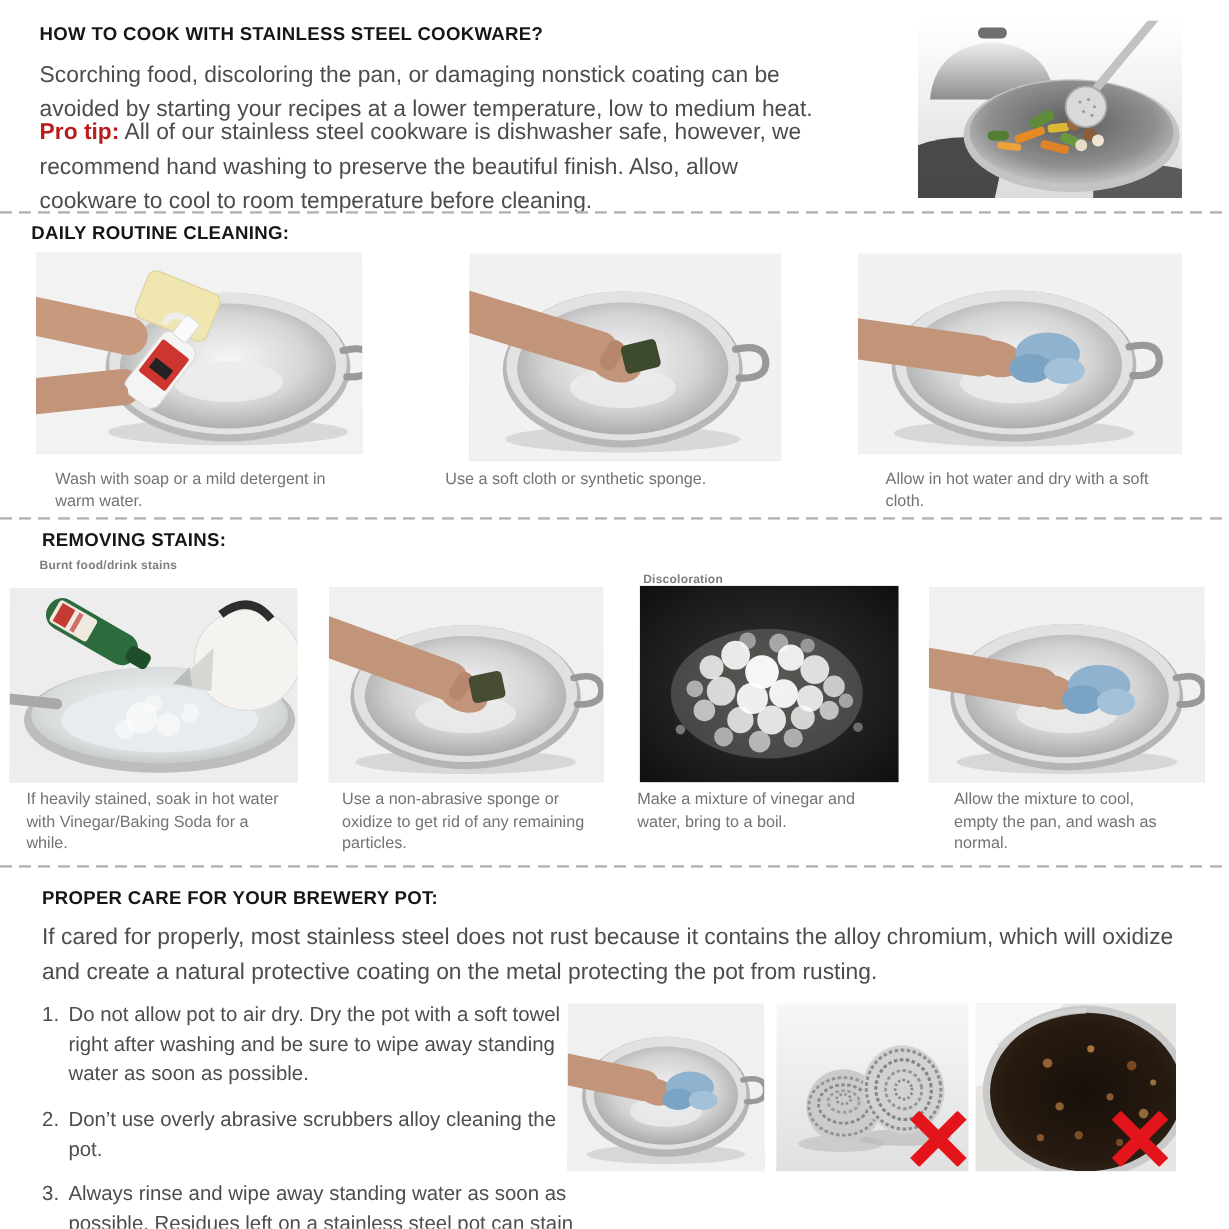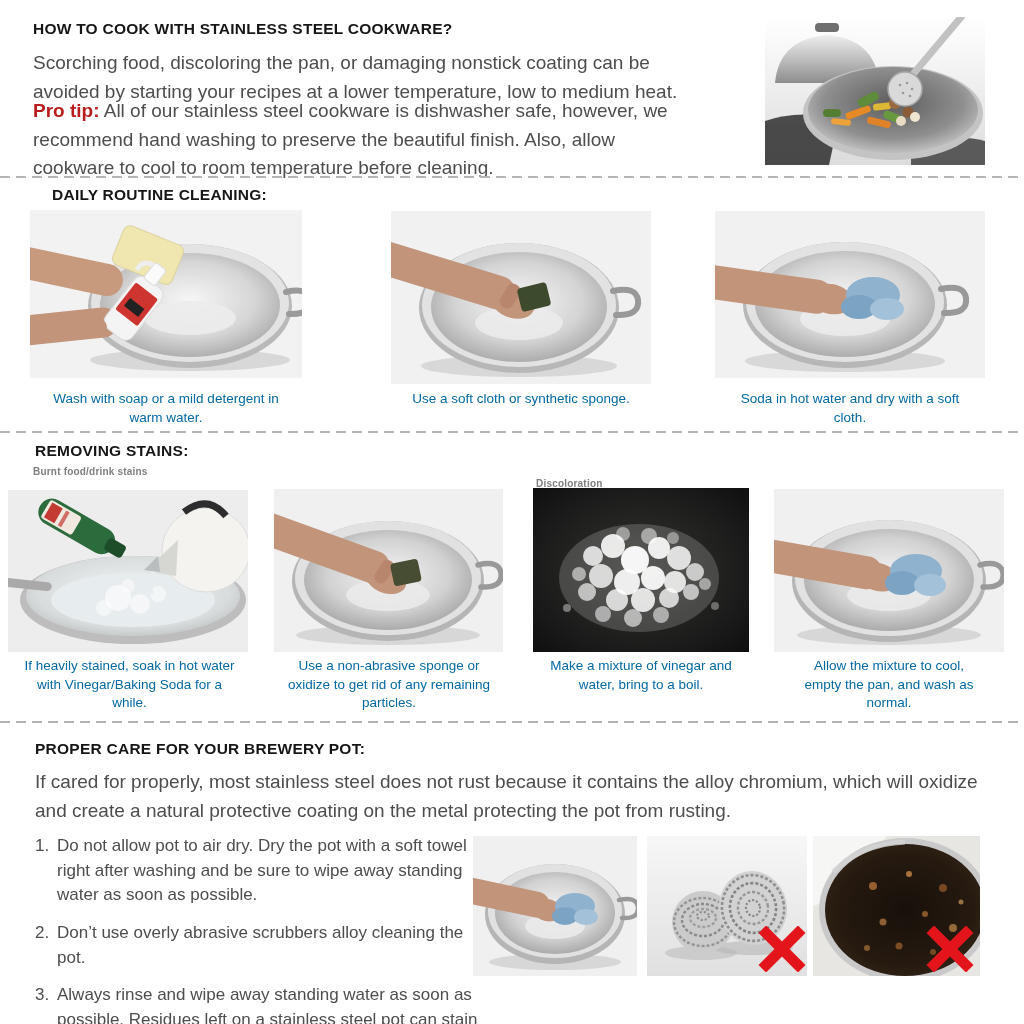--- a/index.html
+++ b/index.html
@@ -1,21 +1,21 @@
 <!DOCTYPE html>
 <html><head>
 <meta charset="utf-8">
 <style>
   * { margin:0; padding:0; box-sizing:border-box; }
   html,body { width:1024px; height:1024px; }
   body { position:relative; background:#ffffff; font-family:"Liberation Sans","DejaVu Sans",sans-serif; overflow:hidden; }
   .abs { position:absolute; }
   .h1 { font-size:15.5px; font-weight:700; color:#161616; letter-spacing:.25px;text-align:right; }
   .para { font-size:19px; color:#4d4d4d; line-height:1.5; }
-  .caption { font-size:13.5px; color:#0369a1; line-height:1.38; text-align:center; }
+  .caption { font-size:13.5px; color:#737373; line-height:1.38; text-align:left; }
   .subhead { font-size:10px; font-weight:700; color:#7e7e7e; letter-spacing:.2px; }
   .divider { left:0; width:1024px; height:2px;
              background:repeating-linear-gradient(90deg,#b3b3b3 0 10px,transparent 10px 16px); }
   .photo { position:absolute; overflow:hidden; background:linear-gradient(#fbfbfb,#dedede); }
   .photo svg { display:block; width:100%; height:100%; }
   ol.care-list { margin-left:19px; font-size:17px; color:#4d4d4d; line-height:1.45; }
   ol.care-list li { margin-bottom:13px; padding-left:3px; }
   .xmark { position:absolute; }
   .xmark svg { display:block; width:100%; height:100%; }
 </style>
@@ -68,21 +68,21 @@
     <circle cx="135" cy="68" r="1.3" fill="#9a9a9a"></circle>
       <circle cx="142" cy="66" r="1.3" fill="#9a9a9a"></circle>
       <circle cx="147" cy="72" r="1.3" fill="#9a9a9a"></circle>
       <circle cx="138" cy="76" r="1.3" fill="#9a9a9a"></circle>
       <circle cx="145" cy="79" r="1.3" fill="#9a9a9a"></circle>
   </svg>
 </div>
 
 <div class="abs divider" style="top:176px;"></div>
 
-<h2 class="abs h1" style="left:52px; top:186px;">DAILY ROUTINE CLEANING:</h2>
+<h2 class="abs h1" style="left:26px; top:186px;">DAILY ROUTINE CLEANING:</h2>
 
 <div class="photo" style="left:30px; top:210px; width:272px; height:168px;">
   <svg viewBox="0 0 272 168">
     <defs>
       <radialGradient id="d1in" cx=".5" cy=".45" r=".72">
           <stop offset="0" stop-color="#f6f6f6"></stop>
           <stop offset=".5" stop-color="#d6d6d6"></stop>
           <stop offset=".85" stop-color="#a3a3a3"></stop>
           <stop offset="1" stop-color="#8d8d8d"></stop>
         </radialGradient>
@@ -155,21 +155,21 @@
     <g>
       <ellipse cx="158" cy="84" rx="27" ry="18" fill="#8fb2cf"></ellipse>
       <ellipse cx="144" cy="96" rx="18" ry="12" fill="#7ba3c4"></ellipse>
       <ellipse cx="172" cy="98" rx="17" ry="11" fill="#a3c2da"></ellipse>
     </g>
   </svg>
 </div>
 
 <div class="abs caption" style="left:46px; top:390px; width:240px;">Wash with soap or a mild detergent in warm water.</div>
 <div class="abs caption" style="left:371px; top:390px; width:300px;">Use a soft cloth or synthetic sponge.</div>
-<div class="abs caption" style="left:738px; top:390px; width:224px;">Soda in hot water and dry with a soft cloth.</div>
+<div class="abs caption" style="left:738px; top:390px; width:224px;">Allow in hot water and dry with a soft cloth.</div>
 
 <div class="abs divider" style="top:431px;"></div>
 
 <h2 class="abs h1" style="left:35px; top:442px;">REMOVING STAINS:</h2>
 <div class="abs subhead" style="left:33px; top:466px;">Burnt food/drink stains</div>
 <div class="abs subhead" style="left:536px; top:466px;margin-top:12px;">Discoloration</div>
 
 <div class="photo" style="left:8px; top:490px; width:240px; height:162px;">
   <svg viewBox="0 0 240 162">
     <defs>

